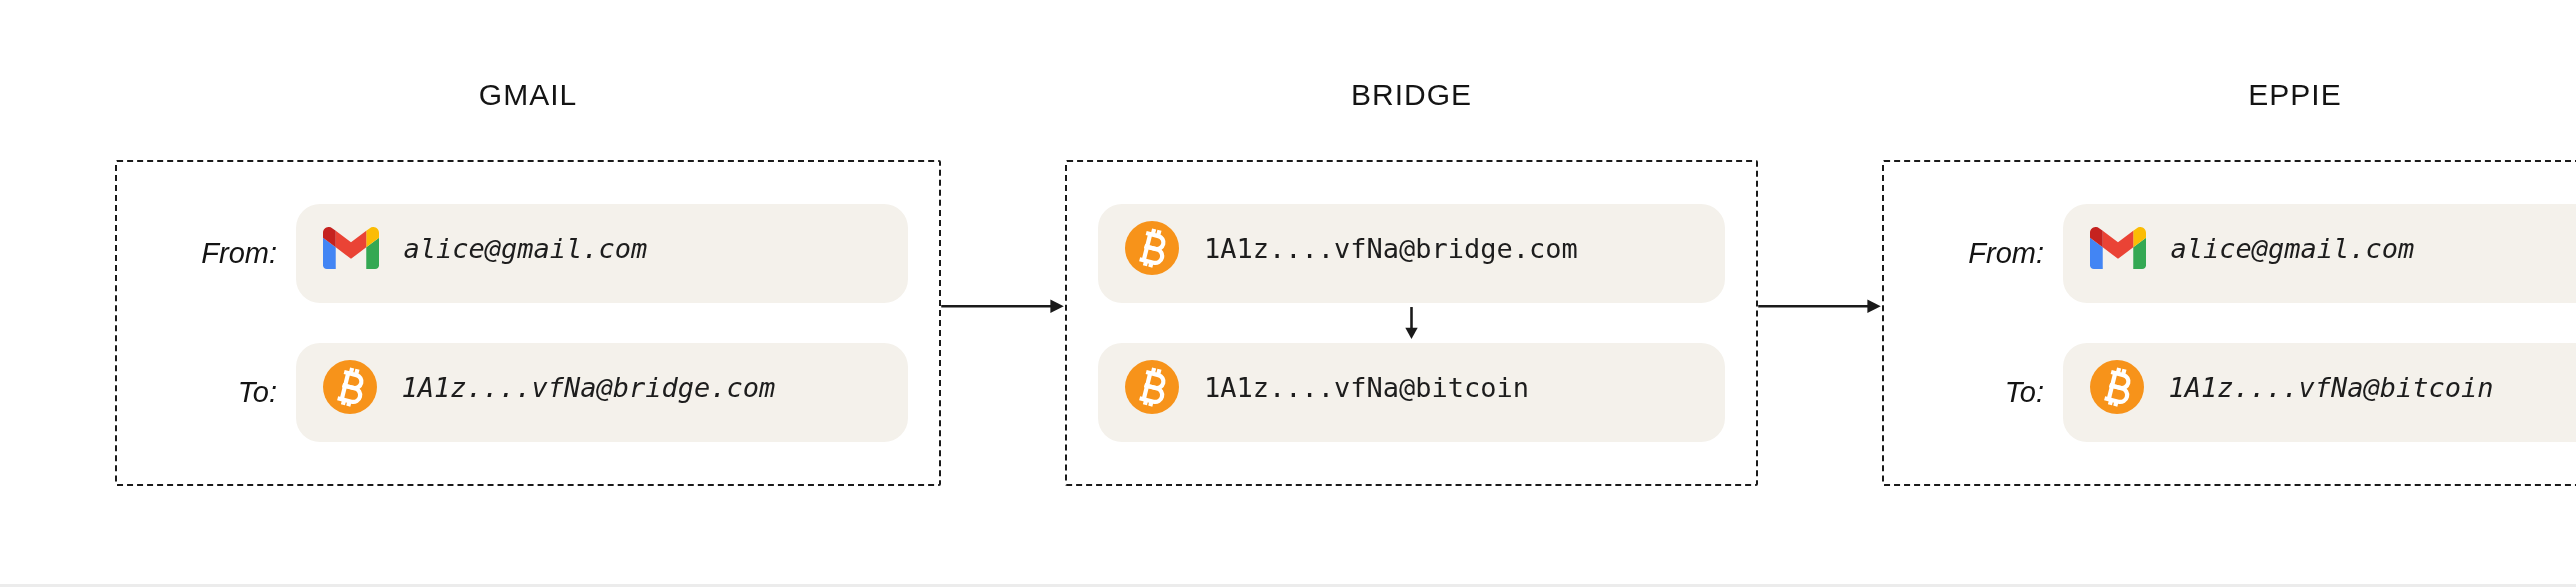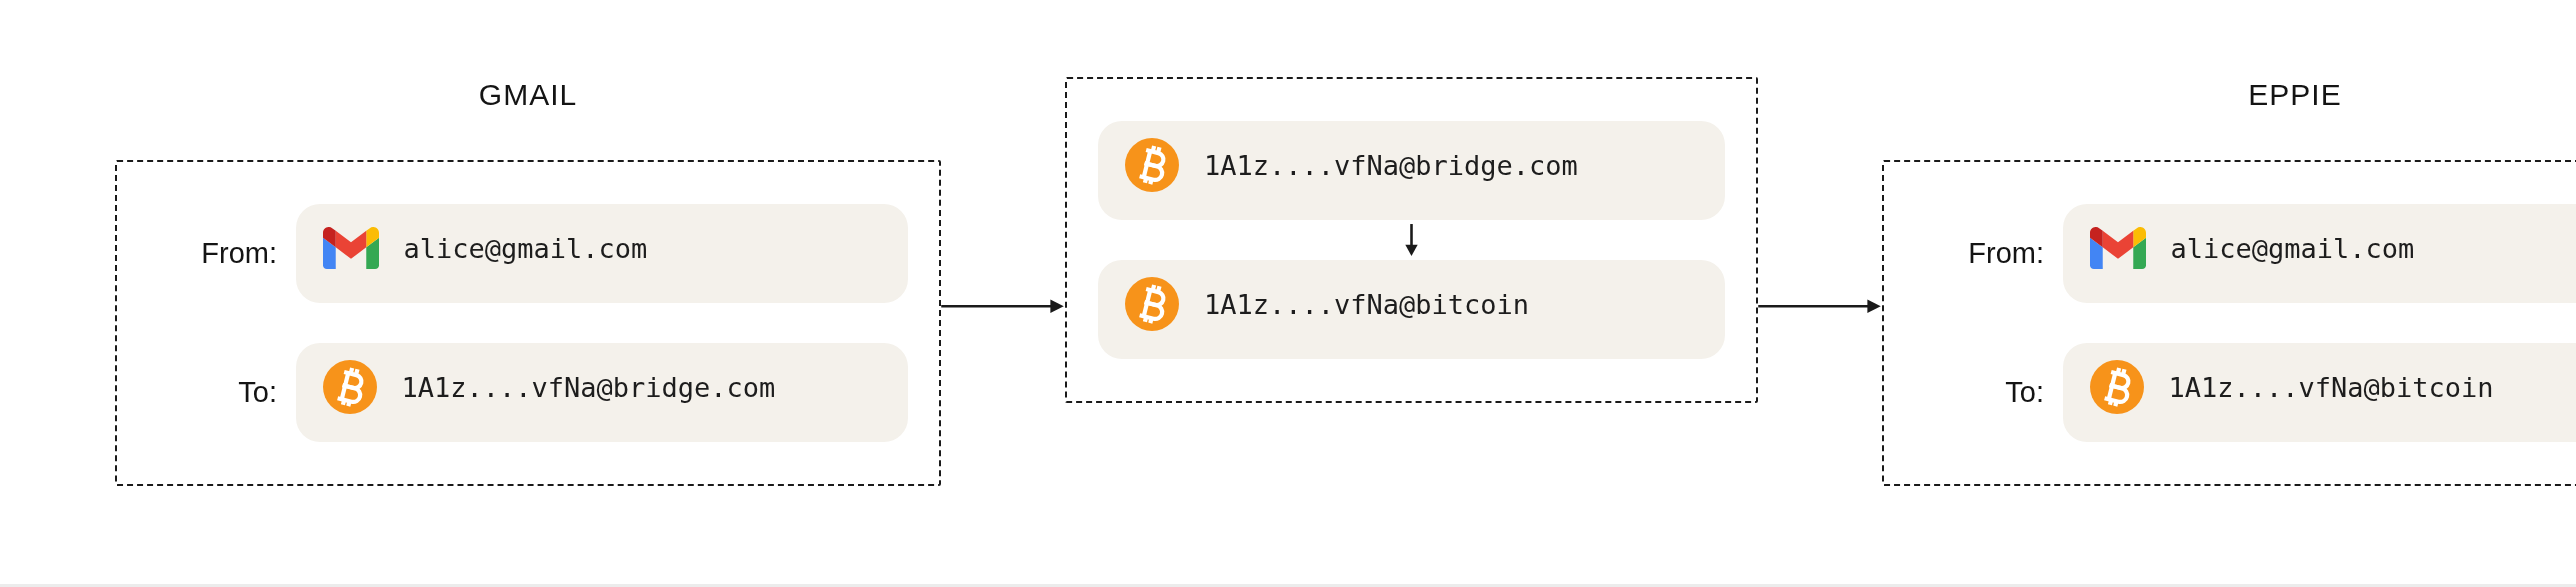--- a/index.html
+++ b/index.html
@@ -33,21 +33,21 @@
   .dashed-box {
     border: 2.1px dashed #1a1a1a;
     border-radius: 2.1px;
     height: 326px;
     display: flex;
     flex-direction: column;
     justify-content: center;
     padding: 0 31px;
     background: #ffffff;
   }
-  .box-wide { width: 826px; gap: 40px; }
+  .box-wide { width: 826px; gap: 40px; font-style: italic; }
   .box-narrow { width: 693px; gap: 0; }
   .row { display: flex; align-items: center; }
   .row-label {
     width: 129px;
     flex: 0 0 auto;
     text-align: right;
     margin-right: 18.5px;
     font-size: 29px;
     color: #141414;
   }
@@ -135,20 +135,21 @@
     </section>
 
     <div class="connector">
       <svg width="124" height="20.6" viewBox="0 0 240 40">
         <path d="M0 20 H216" stroke="#1a1a1a" stroke-width="5" fill="none"></path>
         <path d="M212 7 L238 20 L212 33 Z" fill="#1a1a1a"></path>
       </svg>
     </div>
 
     <section class="node">
+      <div class="node-title">BRIDGE</div>
       <div class="dashed-box box-narrow">
         <div class="row">
           <div class="pill">
             <span class="icon">
               <svg width="54" height="54" viewBox="0 0 64 64">
                 <circle cx="32" cy="32" r="32" fill="#F7931A"></circle>
                 <g transform="rotate(14 32 32)" stroke="#ffffff" stroke-width="5" fill="none">
                   <path d="M26 15 V49"></path>
                   <path d="M21 16.5 H36 a7.8 7.8 0 0 1 0 15.6 H23"></path>
                   <path d="M23 32.1 H38 a8.2 8.2 0 0 1 0 16.4 H21"></path>

